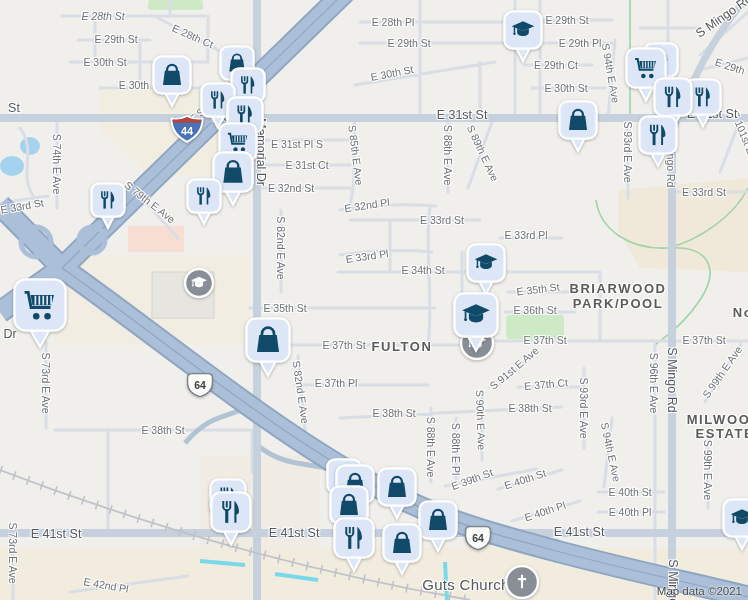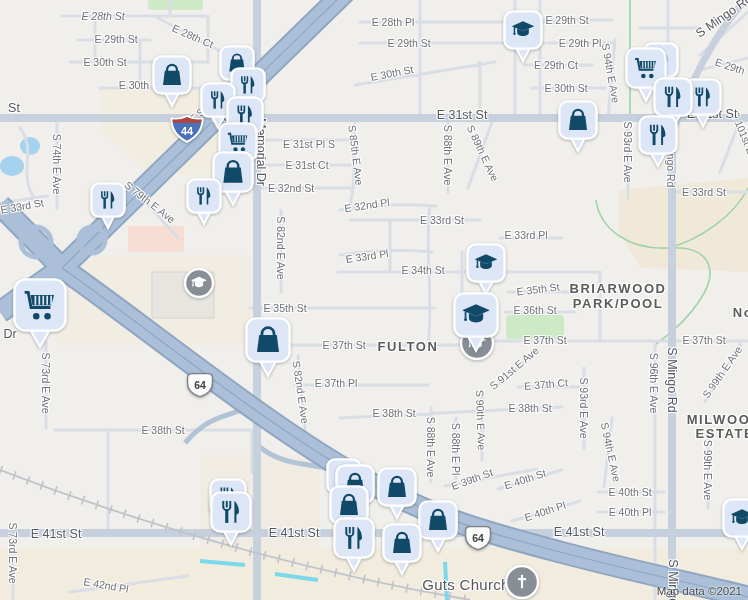--- a/index.html
+++ b/index.html
@@ -106,21 +106,21 @@
       <div class="lab sl" style="left: 57px; top: 164px; transform: translate(-50%, -50%) rotate(90deg);">S 74th E Ave</div>
       <div class="lab sl" style="left: 22px; top: 206px; transform: translate(-50%, -50%) rotate(-10deg);">E 33rd St</div>
       <div class="lab sl" style="left: 150px; top: 202px; transform: translate(-50%, -50%) rotate(38deg);">S 79th E Ave</div>
       <div class="lab sl" style="left: 210px; top: 104px; transform: translate(-50%, -50%) rotate(-40deg);">E Skelly Dr</div>
       <div class="lab al" style="left: 261px; top: 152px; transform: translate(-50%, -50%) rotate(90deg);">Memorial Dr</div>
       <div class="lab al" style="left: 237px; top: 117px; transform: translate(-50%, -50%) rotate(0deg);">E 31st St</div>
       <div class="lab sl" style="left: 393px; top: 22px; transform: translate(-50%, -50%) rotate(0deg);">E 28th Pl</div>
       <div class="lab sl" style="left: 409px; top: 43px; transform: translate(-50%, -50%) rotate(0deg);">E 29th St</div>
       <div class="lab sl" style="left: 392px; top: 73px; transform: translate(-50%, -50%) rotate(-11deg);">E 30th St</div>
       <div class="lab al" style="left: 462px; top: 115px; transform: translate(-50%, -50%) rotate(0deg);">E 31st St</div>
-      <div class="lab sl" style="left: 309px; top: 144px; transform: translate(-50%, -50%) rotate(0deg);">E 31st Pl S</div>
+      <div class="lab sl" style="left: 297px; top: 144px; transform: translate(-50%, -50%) rotate(0deg);">E 31st Pl S</div>
       <div class="lab sl" style="left: 307px; top: 165px; transform: translate(-50%, -50%) rotate(0deg);">E 31st Ct</div>
       <div class="lab sl" style="left: 291px; top: 188px; transform: translate(-50%, -50%) rotate(0deg);">E 32nd St</div>
       <div class="lab sl" style="left: 356px; top: 155px; transform: translate(-50%, -50%) rotate(83deg);">S 85th E Ave</div>
       <div class="lab sl" style="left: 448px; top: 155px; transform: translate(-50%, -50%) rotate(90deg);">S 88th E Ave</div>
       <div class="lab sl" style="left: 483px; top: 153px; transform: translate(-50%, -50%) rotate(65deg);">S 89th E Ave</div>
       <div class="lab sl" style="left: 567px; top: 20px; transform: translate(-50%, -50%) rotate(0deg);">E 29th St</div>
       <div class="lab sl" style="left: 580px; top: 43px; transform: translate(-50%, -50%) rotate(0deg);">E 29th Pl</div>
       <div class="lab sl" style="left: 556px; top: 65px; transform: translate(-50%, -50%) rotate(0deg);">E 29th Ct</div>
       <div class="lab sl" style="left: 566px; top: 88px; transform: translate(-50%, -50%) rotate(0deg);">E 30th St</div>
       <div class="lab sl" style="left: 611px; top: 73px; transform: translate(-50%, -50%) rotate(80deg);">S 94th E Ave</div>
@@ -165,21 +165,21 @@
       <div class="lab sl" style="left: 630px; top: 512px; transform: translate(-50%, -50%) rotate(0deg);">E 40th Pl</div>
       <div class="lab al" style="left: 56px; top: 534px; transform: translate(-50%, -50%) rotate(0deg);">E 41st St</div>
       <div class="lab al" style="left: 294px; top: 533px; transform: translate(-50%, -50%) rotate(0deg);">E 41st St</div>
       <div class="lab al" style="left: 579px; top: 532px; transform: translate(-50%, -50%) rotate(0deg);">E 41st St</div>
       <div class="lab al" style="left: 712px; top: 114px; transform: translate(-50%, -50%) rotate(0deg);">E 31st St</div>
       <div class="lab sl" style="left: 611px; top: 452px; transform: translate(-50%, -50%) rotate(78deg);">S 94th E Ave</div>
       <div class="lab sl" style="left: 106px; top: 585px; transform: translate(-50%, -50%) rotate(10deg);">E 42nd Pl</div>
       <div class="lab sl" style="left: 46px; top: 383px; transform: translate(-50%, -50%) rotate(90deg);">S 73rd E Ave</div>
       <div class="lab sl" style="left: 13px; top: 553px; transform: translate(-50%, -50%) rotate(90deg);">S 73rd E Ave</div>
       <div class="lab al" style="left: 10px; top: 334px; transform: translate(-50%, -50%) rotate(0deg);">Dr</div>
-      <div class="lab nl" style="left: 402px; top: 346px; transform: translate(-50%, -50%) rotate(0deg); padding-left: 12px;">FULTON</div>
+      <div class="lab nl" style="left: 402px; top: 346px; transform: translate(-50%, -50%) rotate(0deg);">FULTON</div>
       <div class="lab nl" style="left: 618px; top: 288px; transform: translate(-50%, -50%) rotate(0deg);">BRIARWOOD</div>
       <div class="lab nl" style="left: 618px; top: 303px; transform: translate(-50%, -50%) rotate(0deg); text-align: right;">PARK/POOL</div>
       <div class="lab nl" style="left: 724px; top: 419px; transform: translate(-50%, -50%) rotate(0deg);">MILWOOD</div>
       <div class="lab nl" style="left: 730px; top: 433px; transform: translate(-50%, -50%) rotate(0deg);">ESTATES</div>
       <div class="lab nl" style="left: 743px; top: 312px; transform: translate(-50%, -50%) rotate(0deg);">No</div>
       <div class="lab pl" style="left: 466px; top: 584px; transform: translate(-50%, -50%) rotate(0deg);">Guts Church</div>
     </div>
   <div id="pins">
       <svg class="shield" width="34" height="28" viewBox="0 0 34 28" style="left:170px;top:115px">
         <path d="M17,1.2 C22,3.8 27.5,4.3 32.6,3.6 C32.6,13.5 28,21.5 17,26.8 C6,21.5 1.4,13.5 1.4,3.6 C6.5,4.3 12,3.8 17,1.2 Z" fill="#4a72b8" stroke="#fff" stroke-width="2"></path>

